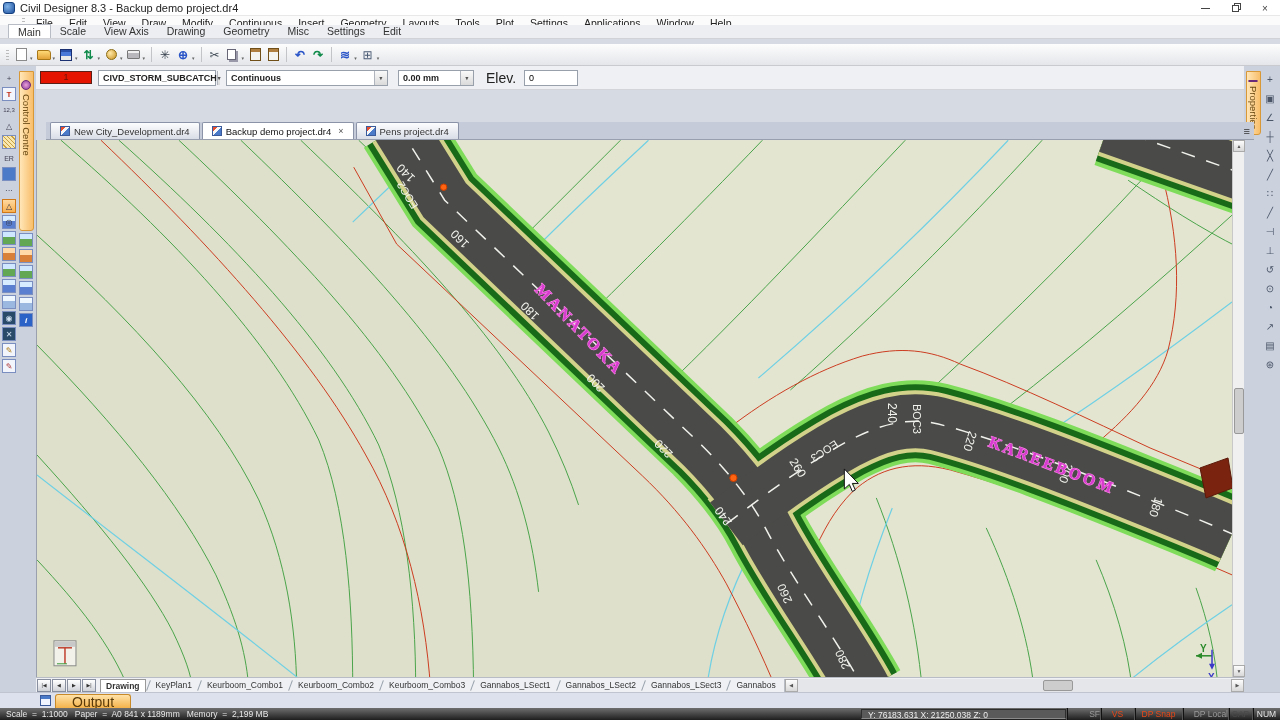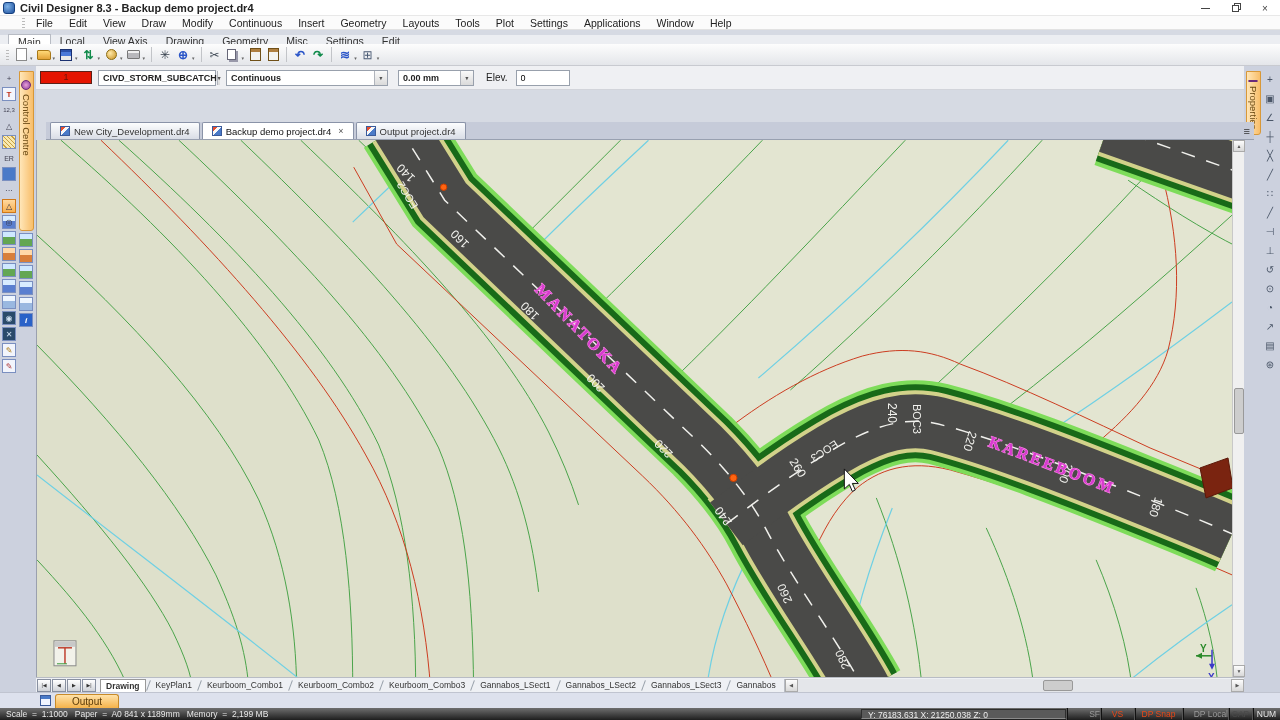--- a/index.html
+++ b/index.html
@@ -2,33 +2,33 @@
 <html><head>
 <meta charset="utf-8">
 <style>
   * { margin:0; padding:0; box-sizing:border-box; }
   body { background:#fff; font-family:"Liberation Sans", sans-serif; }
   #app { position:relative; width:1280px; height:720px; overflow:hidden; background:#d6dae3; font-family:"Liberation Sans", sans-serif; }
 
   
   .titlebar { position:absolute; left:0; top:0; width:1280px; height:16px; background:#ffffff; display:flex; align-items:center; border-bottom:1px solid #e8e8e8; }
   .appicon { width:12px; height:12px; margin:0 5px 0 3px; border-radius:3px; background:radial-gradient(circle at 35% 35%, #7fb3e8, #1d4f9c); border:1px solid #15407f; color:#fff; font-size:8px; line-height:10px; text-align:center; font-weight:bold; }
-  .title-text { font-size:11px; color:#222;font-weight:bold; }
+  .title-text { font-size:11px; color:#222; }
   .wincontrols { margin-left:auto; display:flex; height:100%; }
   .wbtn { width:30px; height:16px; display:flex; align-items:center; justify-content:center; color:#444; font-size:10px; }
   .wbtn .minline { width:9px; height:1px; background:#444; }
   .wbtn .restbox { width:7px; height:7px; border:1px solid #444; box-shadow:2px -2px 0 -1px #fff, 2px -2px 0 0 #444; }
 
   
   .menubar { position:absolute; left:0; top:16px; width:1280px; height:14px; background:#fbfbfb; display:flex; align-items:center; border-bottom:1px solid #e2e2e2; padding-left:22px; }
   .mitem { font-size:10.5px; color:#222; padding:0 8px; }
   .grip { width:3px; height:10px; margin-right:3px; background:repeating-linear-gradient(#bbb 0 1px, transparent 1px 3px); }
 
   
-  .ribbonrow { position:absolute; left:0; top:35px; width:1280px; height:14px; background:#eceef2; display:flex; align-items:flex-end; padding-left:8px; border-bottom:1px solid #d0d2d8; }
+  .ribbonrow { position:absolute; left:0; top:25px; width:1280px; height:14px; background:#eceef2; display:flex; align-items:flex-end; padding-left:8px; border-bottom:1px solid #d0d2d8; }
   .rtab { font-size:10.5px; color:#333; padding:0 9px; height:14px; line-height:14px; }
   .rtab.active { background:#fff; border:1px solid #b8bcc4; border-bottom:none; }
 
   
   .toolbar { position:absolute; left:0; top:44px; width:1280px; height:22px; background:linear-gradient(#fdfdfd,#e4e6ea); display:flex; align-items:center; padding-left:6px; border-bottom:1px solid #c8cad0; }
   .ticon { min-width:16px; height:17px; display:inline-flex; align-items:center; justify-content:center; font-size:12px; margin:0 1px; }
   .dd { font-size:5px; color:#666; margin:6px 2px 0 0; }
   .tsep { width:1px; height:15px; background:#c2c4c8; margin:0 4px; }
   .ic-new { width:11px; height:13px; background:#fff; border:1px solid #8a8a8a; }
   .ic-open { width:14px; height:10px; background:linear-gradient(#ffd978,#e2a338); border:1px solid #a87818; border-radius:1px 3px 1px 1px; }
@@ -41,21 +41,21 @@
   .c-green { color:#0f8a4a; font-weight:bold; }
   .c-dark { color:#3a4450; }
   .c-slate { color:#4a5a74; }
 
   
   .propsbar { position:absolute; left:36px; top:66px; width:1244px; height:24px; background:#eff0f3; display:flex; align-items:center; border-bottom:1px solid #d2d4da; }
   .swatch { width:52px; height:13px; background:#e51400; border:1px solid #5a2018; margin:0 6px 0 4px; color:#6a1408; font-size:9px; line-height:11px; text-align:center; }
   .combo { height:16px; border:1px solid #98a0ac; background:#fff; display:inline-flex; align-items:center; font-size:9px; color:#222; padding-left:4px; margin-right:10px;font-weight:bold; }
   .combo .cdd { margin-left:auto; width:13px; height:14px; border-left:1px solid #b0b4bc; background:linear-gradient(#fafafa,#dadada); display:flex; align-items:center; justify-content:center; font-size:5.5px; color:#555; }
   .w-layer { width:118px; } .w-ltype { width:162px; } .w-lweight { width:76px; }
-  .elevlabel { font-size:10px; color:#222; margin:0 8px 0 2px; }
+  .elevlabel { font-size:14px; color:#222; margin:0 8px 0 2px; }
   .elevinput { width:54px; height:16px; border:1px solid #98a0ac; background:#fff; font-size:9px; padding-left:4px; font-family:"Liberation Sans",sans-serif; }
 
   
   .lrail { position:absolute; left:0; top:66px; width:36px; height:626px; background:#ccd1de; }
   .rrail { position:absolute; right:0; top:66px; width:36px; height:626px; background:#ccd1de; }
   .railcol1 { position:absolute; left:1px; top:4px; width:16px; display:flex; flex-direction:column; align-items:center; }
   .railcol2 { position:absolute; left:18px; top:4px; width:16px; display:flex; flex-direction:column; align-items:center; }
   .railicon { width:14px; height:14px; border:1px solid #7a8fc0; background:#f2f5fc; font-size:8px; color:#334; display:flex; align-items:center; justify-content:center; margin:1px 0; }
   .flat { border:none; background:none; color:#445; }
   .terr  { background:linear-gradient(#cfe8ff 45%, #63a653 45%); }
@@ -92,21 +92,21 @@
   .stab { font-size:8.5px; color:#333; padding:0 5px; height:13px; display:inline-flex; align-items:center; }
   .stab.active { background:#fff; border:1px solid #999; border-bottom:none; font-weight:bold; }
   .sdiv { width:1px; height:11px; background:#98a0aa; transform:rotate(20deg); margin:0 2px; }
   .hsb { flex:1; height:13px; margin-left:3px; background:#e4e6ea; border-left:1px solid #b8bcc4; position:relative; }
   .hsb .thumb { position:absolute; left:258px; top:1px; width:30px; height:11px; background:#cdcdcd; border:1px solid #999; border-radius:2px; }
   .hsb .harr { position:absolute; top:0; width:13px; height:13px; font-size:5px; color:#555; display:flex; align-items:center; justify-content:center; background:linear-gradient(#fdfdfd,#d8d8d8); border:1px solid #aaa; }
 
   
   .outputrow { position:absolute; left:0; top:692px; width:1280px; height:16px; background:#dde1ed; display:flex; align-items:flex-end; padding-left:40px; border-top:1px solid #c0c4d0; }
   .outicon { width:11px; height:11px; border:1px solid #3a5a9a; background:linear-gradient(#4a7ac8 30%, #f0f4ff 30%); margin:0 4px 2px 0; }
-  .outtab { height:14px; display:inline-flex; align-items:center; font-size:10px; color:#5a3a08; padding:6px 16px; background:linear-gradient(#ffe2a8,#f5b24a); border:1px solid #c88a28; border-bottom:none; border-radius:3px 3px 0 0; }
+  .outtab { height:14px; display:inline-flex; align-items:center; font-size:14px; color:#5a3a08; padding:6px 16px; background:linear-gradient(#ffe2a8,#f5b24a); border:1px solid #c88a28; border-bottom:none; border-radius:3px 3px 0 0; }
 
   
   .statusbar { position:absolute; left:0; top:708px; width:1280px; height:12px; background:linear-gradient(#6e6e6e,#1e1e1e); display:flex; align-items:center; font-size:8.5px; color:#e8e8e8; }
   .st-left { margin-left:6px; white-space:pre; }
   .st-coords { margin-left:auto; width:205px; height:10px; line-height:10px; background:#5a5a5a; border:1px solid #2e2e2e; border-bottom-color:#8a8a8a; padding-left:6px; color:#eee; }
   .sttg { height:12px; line-height:12px; text-align:center; border-left:1px solid #555; box-shadow:inset 1px 0 0 #111; }
   .t-off { color:#9a9a9a;text-align:right; } .t-on { color:#e84818; } .t-dim { color:#4a4a4a; } .t-normal { color:#e8e8e8; }
 
   
   .st-label { font-family:"Liberation Sans",sans-serif; font-size:12px; fill:#f2f2ee; }
@@ -147,21 +147,21 @@
     <span class="mitem">Tools</span>
     <span class="mitem">Plot</span>
     <span class="mitem">Settings</span>
     <span class="mitem">Applications</span>
     <span class="mitem">Window</span>
     <span class="mitem">Help</span>
   </div>
 
   <div class="ribbonrow">
     <span class="rtab active">Main</span>
-    <span class="rtab">Local</span>
+    <span class="rtab">Scale</span>
     <span class="rtab">View Axis</span>
     <span class="rtab">Drawing</span>
     <span class="rtab">Geometry</span>
     <span class="rtab">Misc</span>
     <span class="rtab">Settings</span>
     <span class="rtab">Edit</span>
   </div>
 
   <div class="toolbar">
     <span class="grip"></span>
@@ -299,21 +299,21 @@
       <span class="dicon"></span>
       <span>New City_Development.dr4</span>
     </span>
     <span class="dtab active">
       <span class="dicon"></span>
       <span>Backup demo project.dr4</span>
       <span class="dclose">×</span>
     </span>
     <span class="dtab">
       <span class="dicon"></span>
-      <span>Output project.dr4</span>
+      <span>Pens project.dr4</span>
     </span>
     <span class="tabmenu">≡</span>
   </div>
 
   <svg class="canvas" viewBox="36 140 1196 537" width="1196" height="537" xmlns="http://www.w3.org/2000/svg">
     <defs>
       <path id="mainC" d="M 398,126 L 444,200 L 702,446 Q 744,488 766,530 C 792,580 838,642 864,690"></path>
       <path id="branchC" d="M 726,524 C 768,492 806,464 846,442 C 876,426 906,416 938,424 C 1000,440 1080,472 1140,496 C 1180,512 1210,524 1232,534"></path>
       <path id="topC" d="M 1108,126 L 1250,176"></path>
     </defs>

